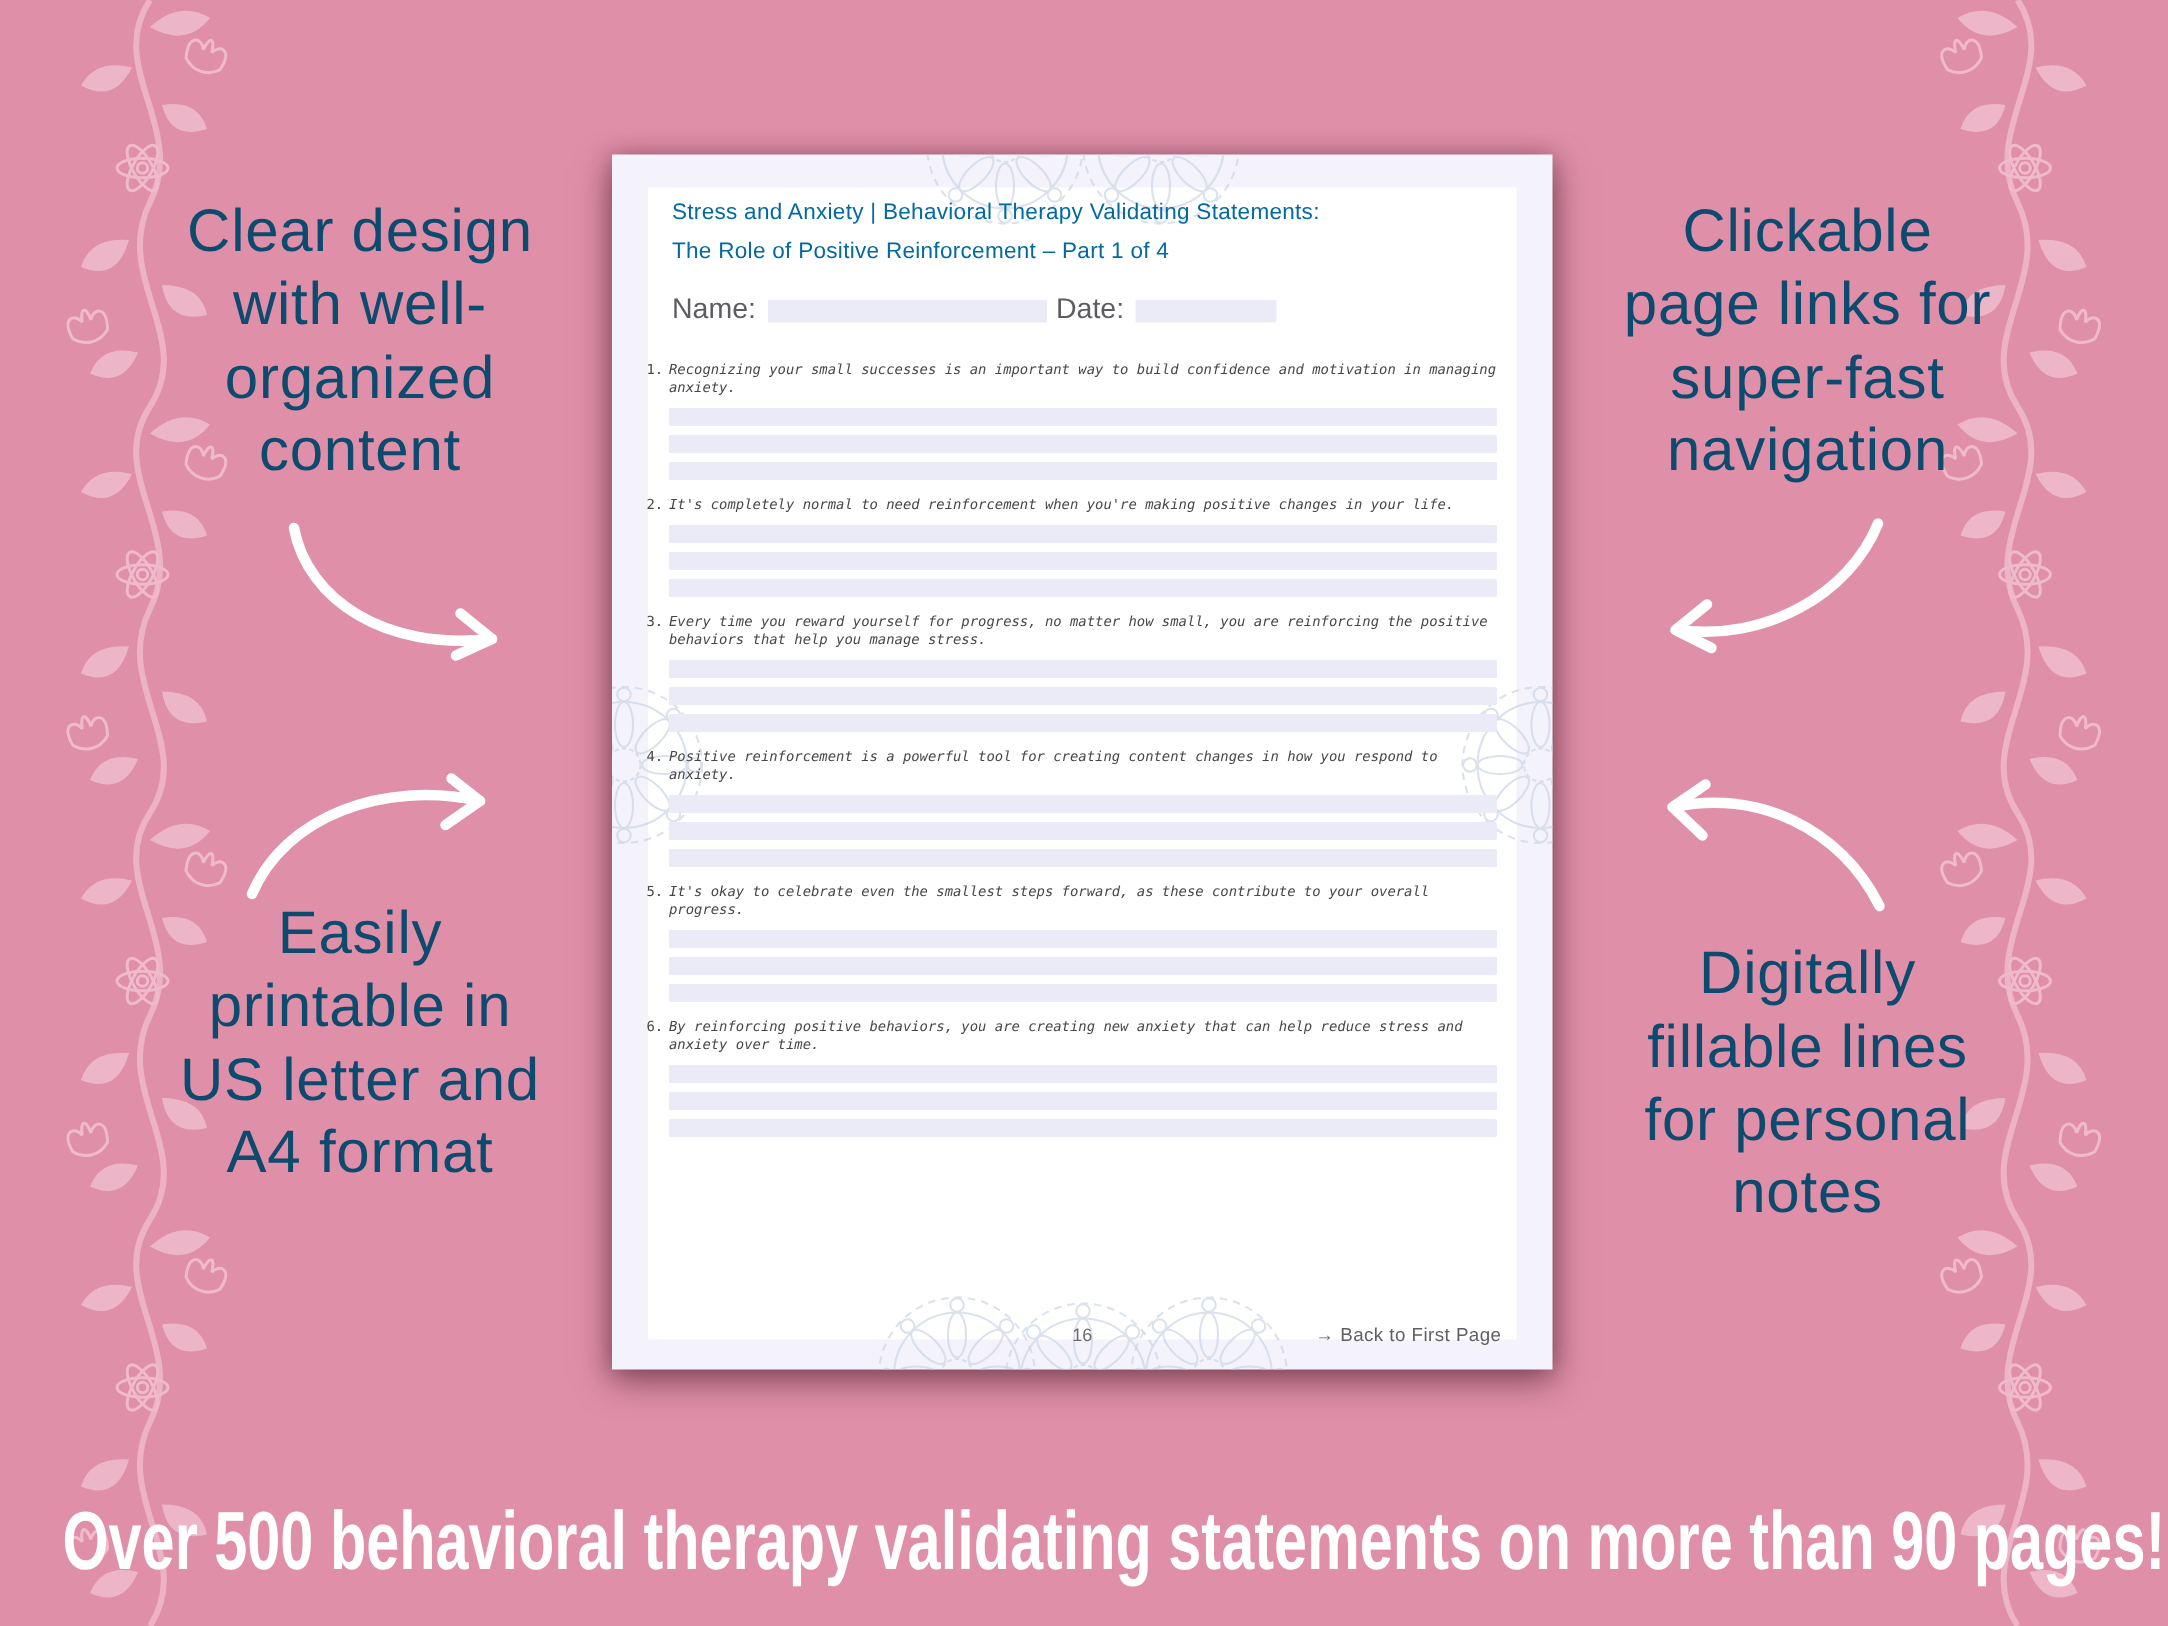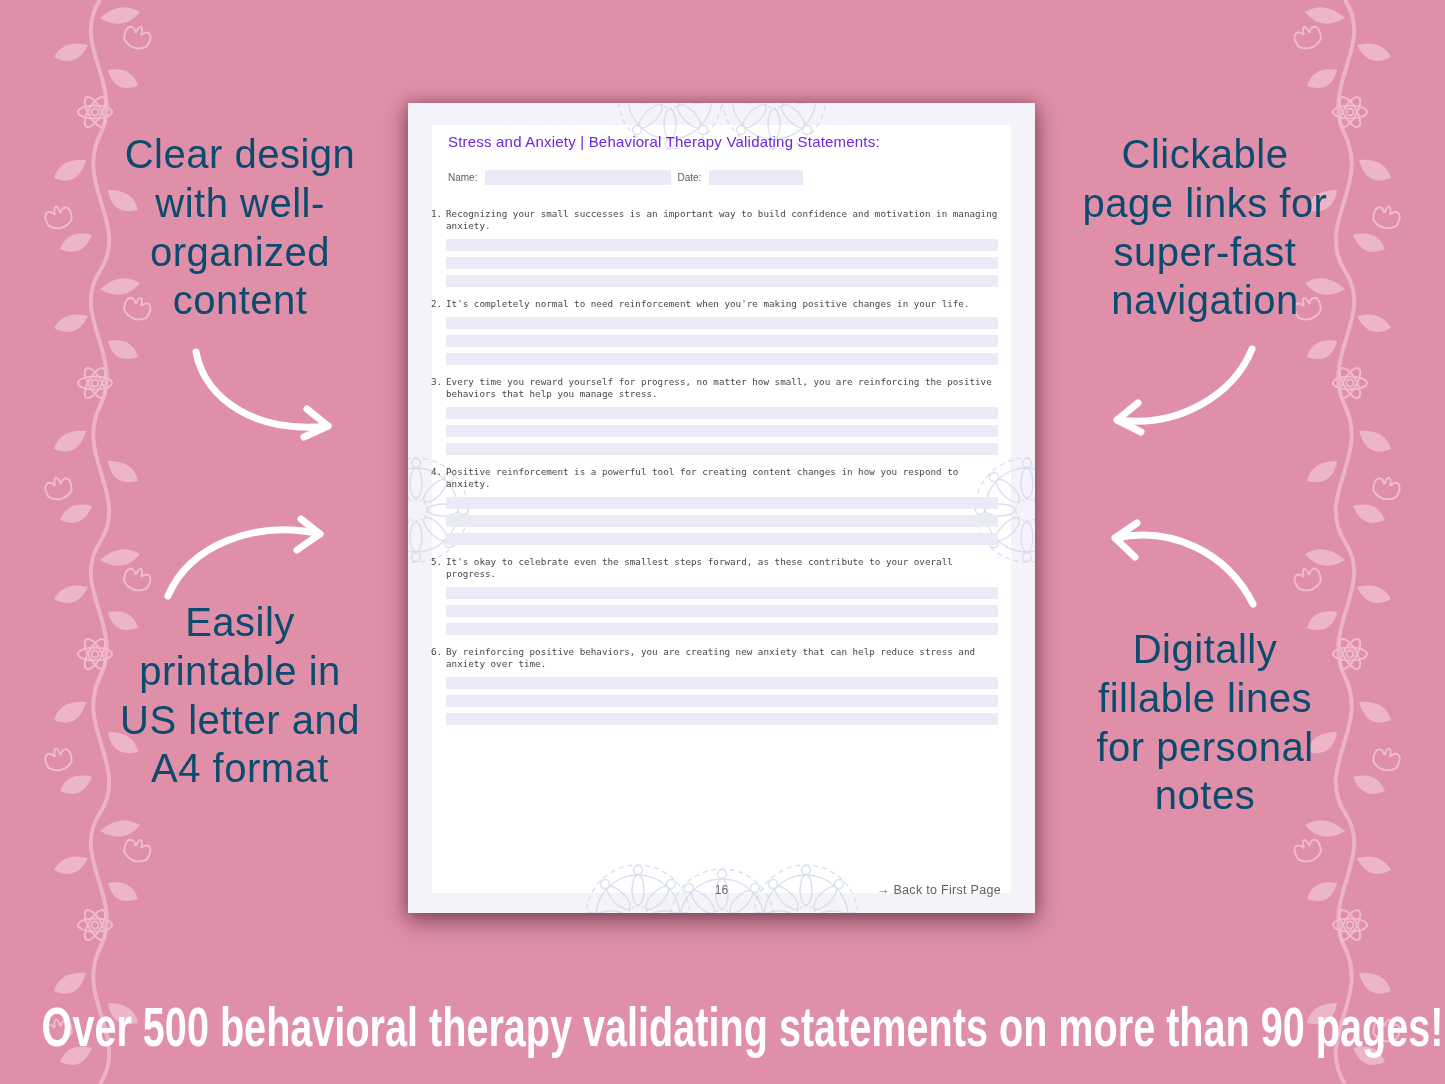--- a/index.html
+++ b/index.html
@@ -31,39 +31,39 @@
     box-shadow:0 8px 22px rgba(73,26,42,.55),0 0 14px rgba(73,26,42,.35);
   }
   .page-watermarks{position:absolute;left:0;top:0;width:627px;height:810px;z-index:2;pointer-events:none;}
   .page-inner{
     position:absolute;left:24px;top:22px;right:24px;bottom:20px;
     background:#ffffff;z-index:1;
   }
   .doc-content{position:absolute;inset:0;z-index:3;}
   .doc-title{
     margin:26px 35px 0 40px;
-    font-size:15px;line-height:26px;color:#6d28d9;letter-spacing:.2px;
+    font-size:15px;line-height:26px;color:#0369a1;letter-spacing:.2px;
   }
   .name-row{
     margin:15px 35px 0 40px;display:flex;align-items:center;
-    font-size:10px;color:#5c5c62;
+    font-size:19px;color:#5c5c62;
   }
   .field{background:#ebebf8;height:15px;border-radius:1px;}
   .field.name{width:186px;margin-left:8px;}
   .date-label{margin-left:6px;}
   .field.date{width:94px;margin-left:8px;}
   .statements{margin:23px 37px 0 23px;}
   .statement{
     font-family:"DejaVu Sans Mono",monospace;
     font-size:9.25px;line-height:12px;color:#47474b;
     margin-bottom:11px;
   }
   .stmt-row{display:flex;}
   .stmt-num{width:15px;flex:none;}
-  .stmt-text{flex:1;}
+  .stmt-text{flex:1;font-style:italic;}
   .stmt-lines{margin-left:15px;margin-top:7px;}
   .fill-line{height:12px;background:#ebebf8;margin-bottom:6px;border-radius:1px;}
   .doc-footer{
     position:absolute;left:0;right:0;bottom:14px;height:16px;
     font-size:12px;color:#6a6a70;
   }
   .page-num{position:absolute;left:0;right:0;text-align:center;}
   .back-link{
     position:absolute;right:34px;top:0;font-size:12.5px;color:#5f5f66;
     letter-spacing:.3px;cursor:pointer;
@@ -189,20 +189,21 @@
     <use href="#mandala" x="8" y="407"></use>
     <use href="#mandala" x="619" y="407"></use>
     <use href="#mandala" x="230" y="814"></use>
     <use href="#mandala" x="314" y="818"></use>
     <use href="#mandala" x="398" y="814"></use>
   </svg>
 
   <div class="doc-content">
     <div class="doc-title">
       <div>Stress and Anxiety | Behavioral Therapy Validating Statements:</div>
+      <div>The Role of Positive Reinforcement – Part 1 of 4</div>
     </div>
 
     <div class="name-row">
       <span>Name:</span>
       <span class="field name"></span>
       <span class="date-label">Date:</span>
       <span class="field date"></span>
     </div>
 
     <div class="statements">

